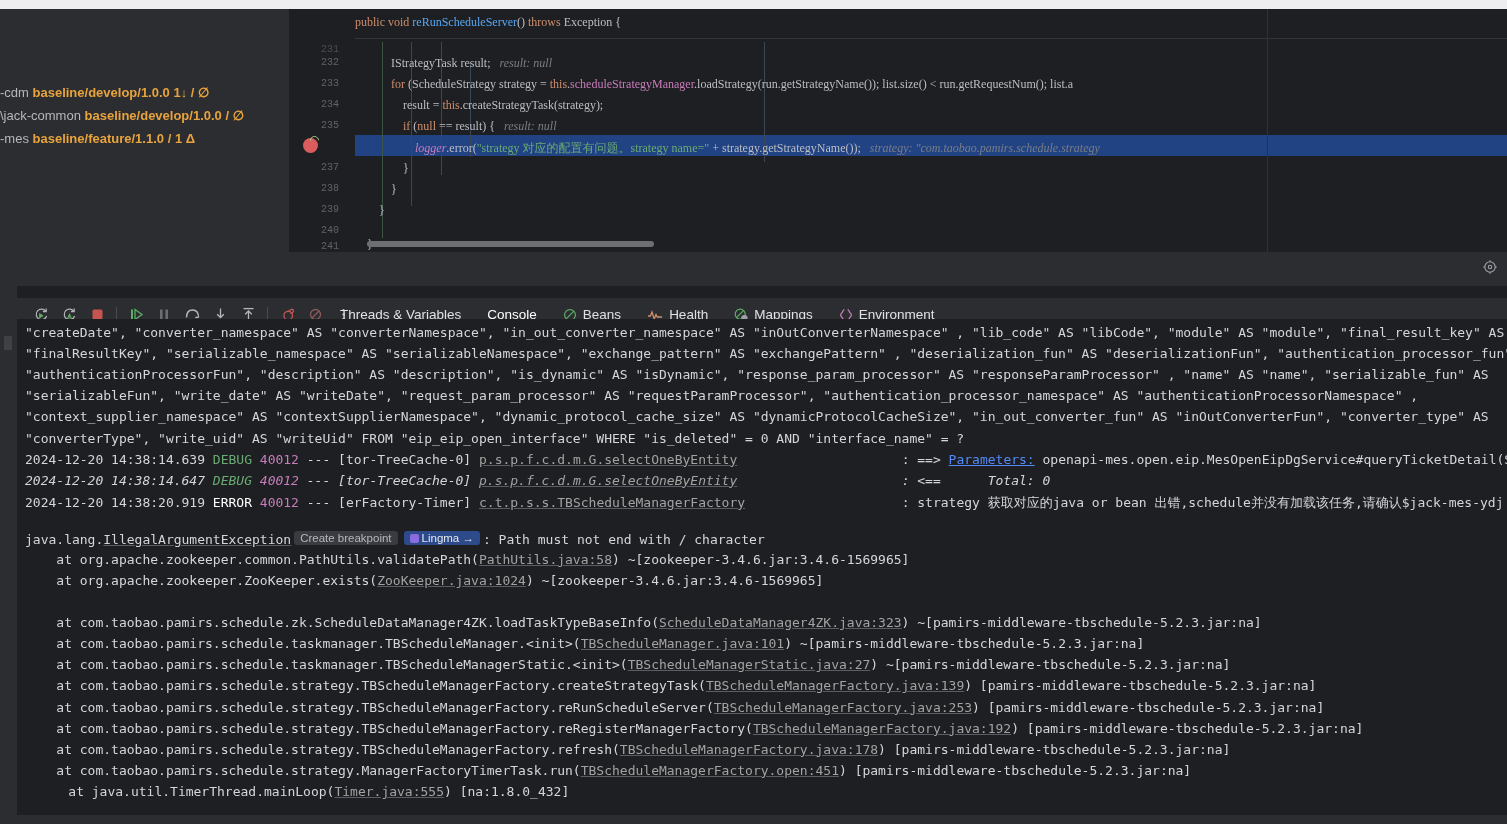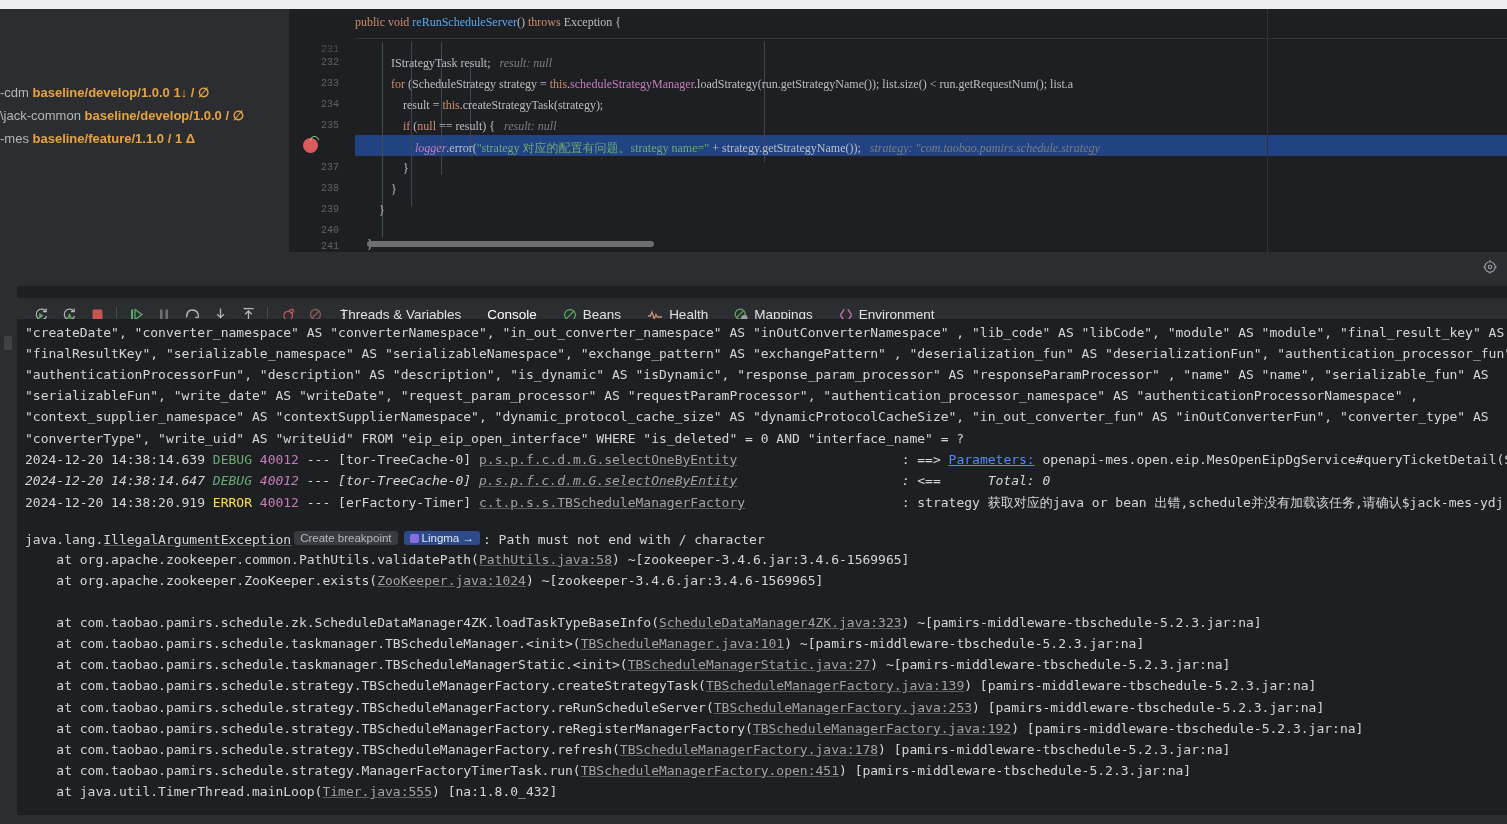--- a/index.html
+++ b/index.html
@@ -62,21 +62,21 @@
 
   .tabs{position:absolute;left:310px;top:0;height:33px;display:flex;align-items:center;}
   .tab{height:33px;display:flex;align-items:center;gap:6px;padding:0 13px;font-size:13.5px;color:#dfe1e5;cursor:pointer;position:relative;}
   .tab.active{color:#ffffff;}
   .tab.active:after{content:"";position:absolute;left:8px;right:8px;bottom:0;height:2px;background:#3574f0;border-radius:1px;}
 
   
   .console{position:absolute;left:17px;top:33px;width:1490px;height:505px;background:#1e1f22;overflow:hidden;}
   .cline{position:absolute;left:0;white-space:pre;font-family:"DejaVu Sans Mono",monospace;font-size:13px;color:#bcbec4;letter-spacing:0px;}
   .c-dbg{color:#6aab73;}
-  .c-err{color:#fde047;text-align:center;}
+  .c-err{color:#ffffff;text-align:center;}
   .c-num{color:#c77dbb;}
   .c-cls{color:#56a8f5;}
   .c-lnk{color:#548af7;text-decoration:underline;}
   .c-und{color:#a3a3a3;text-decoration:underline;text-decoration-color:#5a5d63;}
   .c-white{color:#d4d6da;}
 
   .cb{display:inline-block;background:#393b40;color:#b5b7ba;font-family:"Liberation Sans",sans-serif;font-size:11.5px;
       padding:1px 6px;border-radius:3px;vertical-align:2px;margin:0 3px;cursor:pointer;}
   .lingma{display:inline-block;background:#2d4a8a;color:#e4e7ee;font-family:"Liberation Sans",sans-serif;font-size:11.5px;
       padding:1px 6px;border-radius:3px;vertical-align:2px;margin:0 3px;cursor:pointer;}
@@ -302,18 +302,18 @@
         <div class="cline" style="top: 232.825px; left: 8px;"><span class="c-white">    at org.apache.zookeeper.common.PathUtils.validatePath(</span><span class="c-und">PathUtils.java:58</span><span class="c-white">) ~[zookeeper-3.4.6.jar:3.4.6-1569965]</span></div>
         <div class="cline" style="top: 253.925px; left: 8px;"><span class="c-white">    at org.apache.zookeeper.ZooKeeper.exists(</span><span class="c-und">ZooKeeper.java:1024</span><span class="c-white">) ~[zookeeper-3.4.6.jar:3.4.6-1569965]</span></div>
         <div class="cline" style="top: 296.125px; left: 8px;"><span class="c-white">    at com.taobao.pamirs.schedule.zk.ScheduleDataManager4ZK.loadTaskTypeBaseInfo(</span><span class="c-und">ScheduleDataManager4ZK.java:323</span><span class="c-white">) ~[pamirs-middleware-tbschedule-5.2.3.jar:na]</span></div>
         <div class="cline" style="top: 317.225px; left: 8px;"><span class="c-white">    at com.taobao.pamirs.schedule.taskmanager.TBScheduleManager.&lt;init&gt;(</span><span class="c-und">TBScheduleManager.java:101</span><span class="c-white">) ~[pamirs-middleware-tbschedule-5.2.3.jar:na]</span></div>
         <div class="cline" style="top: 338.325px; left: 8px;"><span class="c-white">    at com.taobao.pamirs.schedule.taskmanager.TBScheduleManagerStatic.&lt;init&gt;(</span><span class="c-und">TBScheduleManagerStatic.java:27</span><span class="c-white">) ~[pamirs-middleware-tbschedule-5.2.3.jar:na]</span></div>
         <div class="cline" style="top: 359.425px; left: 8px;"><span class="c-white">    at com.taobao.pamirs.schedule.strategy.TBScheduleManagerFactory.createStrategyTask(</span><span class="c-und">TBScheduleManagerFactory.java:139</span><span class="c-white">) [pamirs-middleware-tbschedule-5.2.3.jar:na]</span></div>
         <div class="cline" style="top: 380.525px; left: 8px;"><span class="c-white">    at com.taobao.pamirs.schedule.strategy.TBScheduleManagerFactory.reRunScheduleServer(</span><span class="c-und">TBScheduleManagerFactory.java:253</span><span class="c-white">) [pamirs-middleware-tbschedule-5.2.3.jar:na]</span></div>
         <div class="cline" style="top: 401.625px; left: 8px;"><span class="c-white">    at com.taobao.pamirs.schedule.strategy.TBScheduleManagerFactory.reRegisterManagerFactory(</span><span class="c-und">TBScheduleManagerFactory.java:192</span><span class="c-white">) [pamirs-middleware-tbschedule-5.2.3.jar:na]</span></div>
         <div class="cline" style="top: 422.725px; left: 8px;"><span class="c-white">    at com.taobao.pamirs.schedule.strategy.TBScheduleManagerFactory.refresh(</span><span class="c-und">TBScheduleManagerFactory.java:178</span><span class="c-white">) [pamirs-middleware-tbschedule-5.2.3.jar:na]</span></div>
         <div class="cline" style="top: 443.825px; left: 8px;"><span class="c-white">    at com.taobao.pamirs.schedule.strategy.ManagerFactoryTimerTask.run(</span><span class="c-und">TBScheduleManagerFactory.open:451</span><span class="c-white">) [pamirs-middleware-tbschedule-5.2.3.jar:na]</span></div>
-        <div class="cline" style="top: 464.925px; left: 8px;"><span class="c-white">    at java.util.TimerThread.mainLoop(</span><span class="c-und">Timer.java:555</span><span class="c-white">) [na:1.8.0_432]</span></div>
+        <div class="cline" style="top: 464.925px; left: 20px;"><span class="c-white">    at java.util.TimerThread.mainLoop(</span><span class="c-und">Timer.java:555</span><span class="c-white">) [na:1.8.0_432]</span></div>
       </div>
   </div>
 
   <div class="botbar"></div>
 </div>
 
 </body></html>

